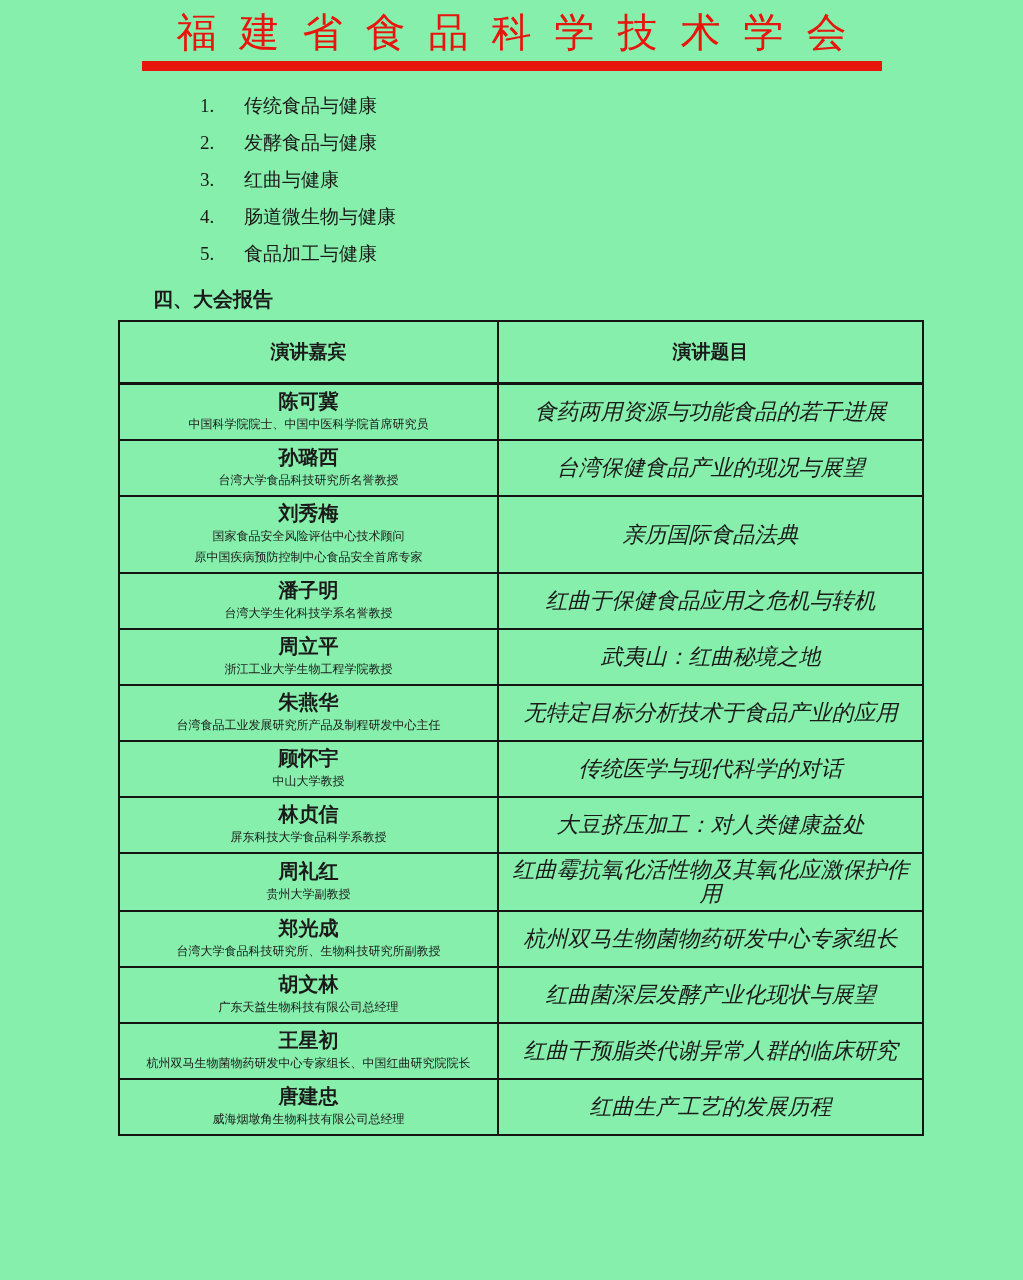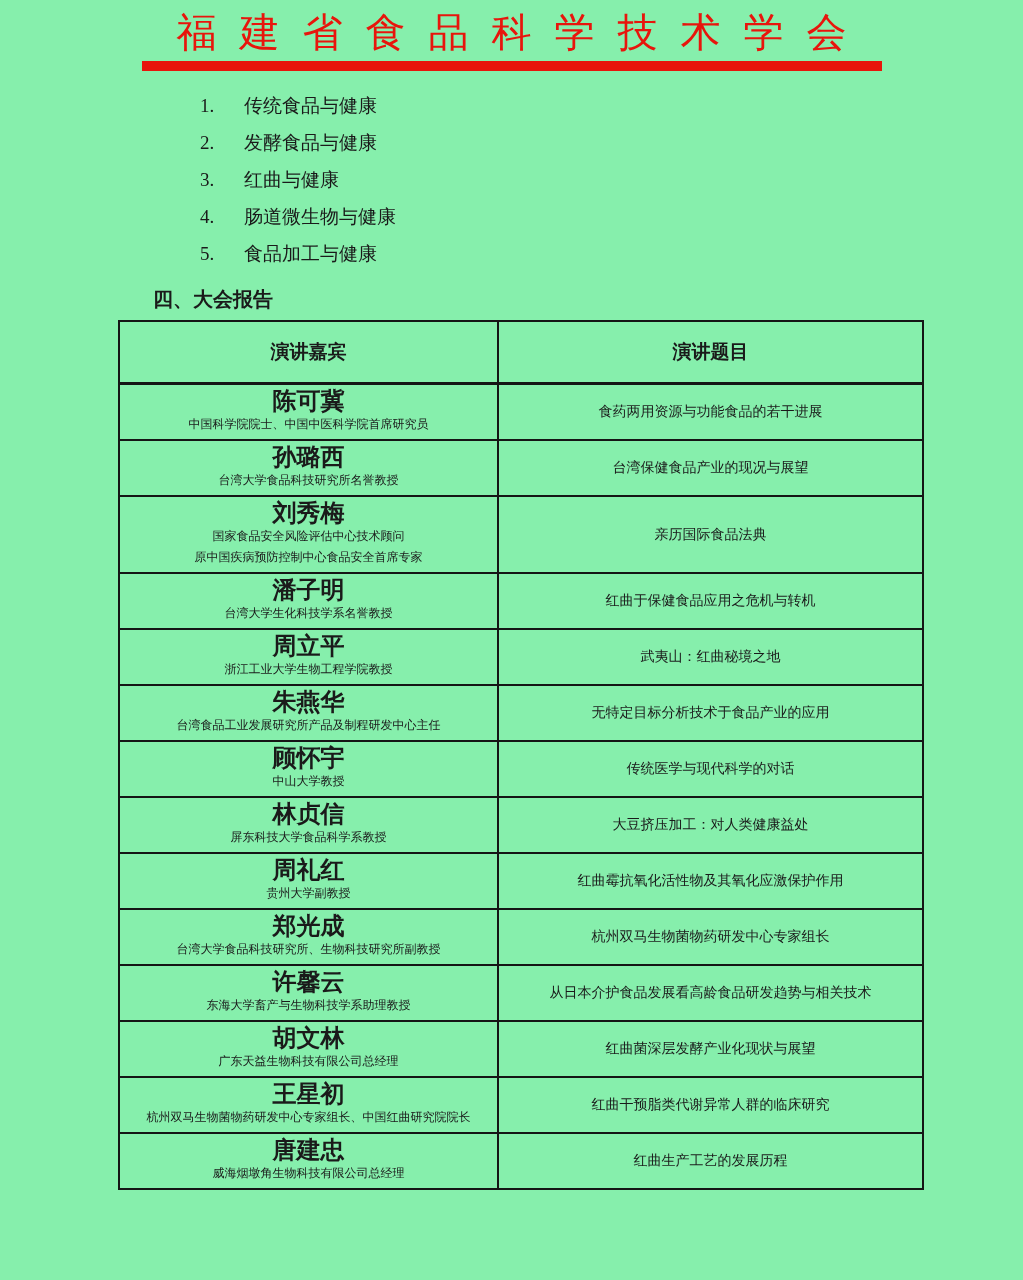--- a/index.html
+++ b/index.html
@@ -74,33 +74,34 @@
     text-align:center;
   }
   table.speakers th{
     font-size:19px;
     font-weight:bold;
     padding:17px 4px;
     border-bottom:3px solid var(--border);
   }
   .speaker-cell{padding:4px 8px;}
   .speaker-name{
-    font-size:24px;
+    font-size:20px;
     font-weight:bold;
     line-height:25px;
   }
   .speaker-affiliation{
     font-size:12px;
     line-height:21px;
     white-space:pre-line;
   }
   .topic-cell{
-    font-size:14px;
+    font-size:22px;
     line-height:24px;
     padding:4px 10px;
+    font-style:italic;
   }
 </style>
 </head>
 <body>
 
 <div class="page">
 
   <div class="letterhead">
     <h1 class="org-title">福建省食品科学技术学会</h1>
     <div class="header-rule"></div>
@@ -223,27 +224,20 @@
   </tr>
 
   <tr>
     <td class="speaker-cell">
       <div class="speaker-name">郑光成</div>
       <div class="speaker-affiliation">台湾大学食品科技研究所、生物科技研究所副教授</div>
     </td>
     <td class="topic-cell">杭州双马生物菌物药研发中心专家组长</td>
   </tr>
 
-  <tr>
-    <td class="speaker-cell">
-      <div class="speaker-name">许馨云</div>
-      <div class="speaker-affiliation">东海大学畜产与生物科技学系助理教授</div>
-    </td>
-    <td class="topic-cell">从日本介护食品发展看高龄食品研发趋势与相关技术</td>
-  </tr>
 
   <tr>
     <td class="speaker-cell">
       <div class="speaker-name">胡文林</div>
       <div class="speaker-affiliation">广东天益生物科技有限公司总经理</div>
     </td>
     <td class="topic-cell">红曲菌深层发酵产业化现状与展望</td>
   </tr>
 
   <tr>

